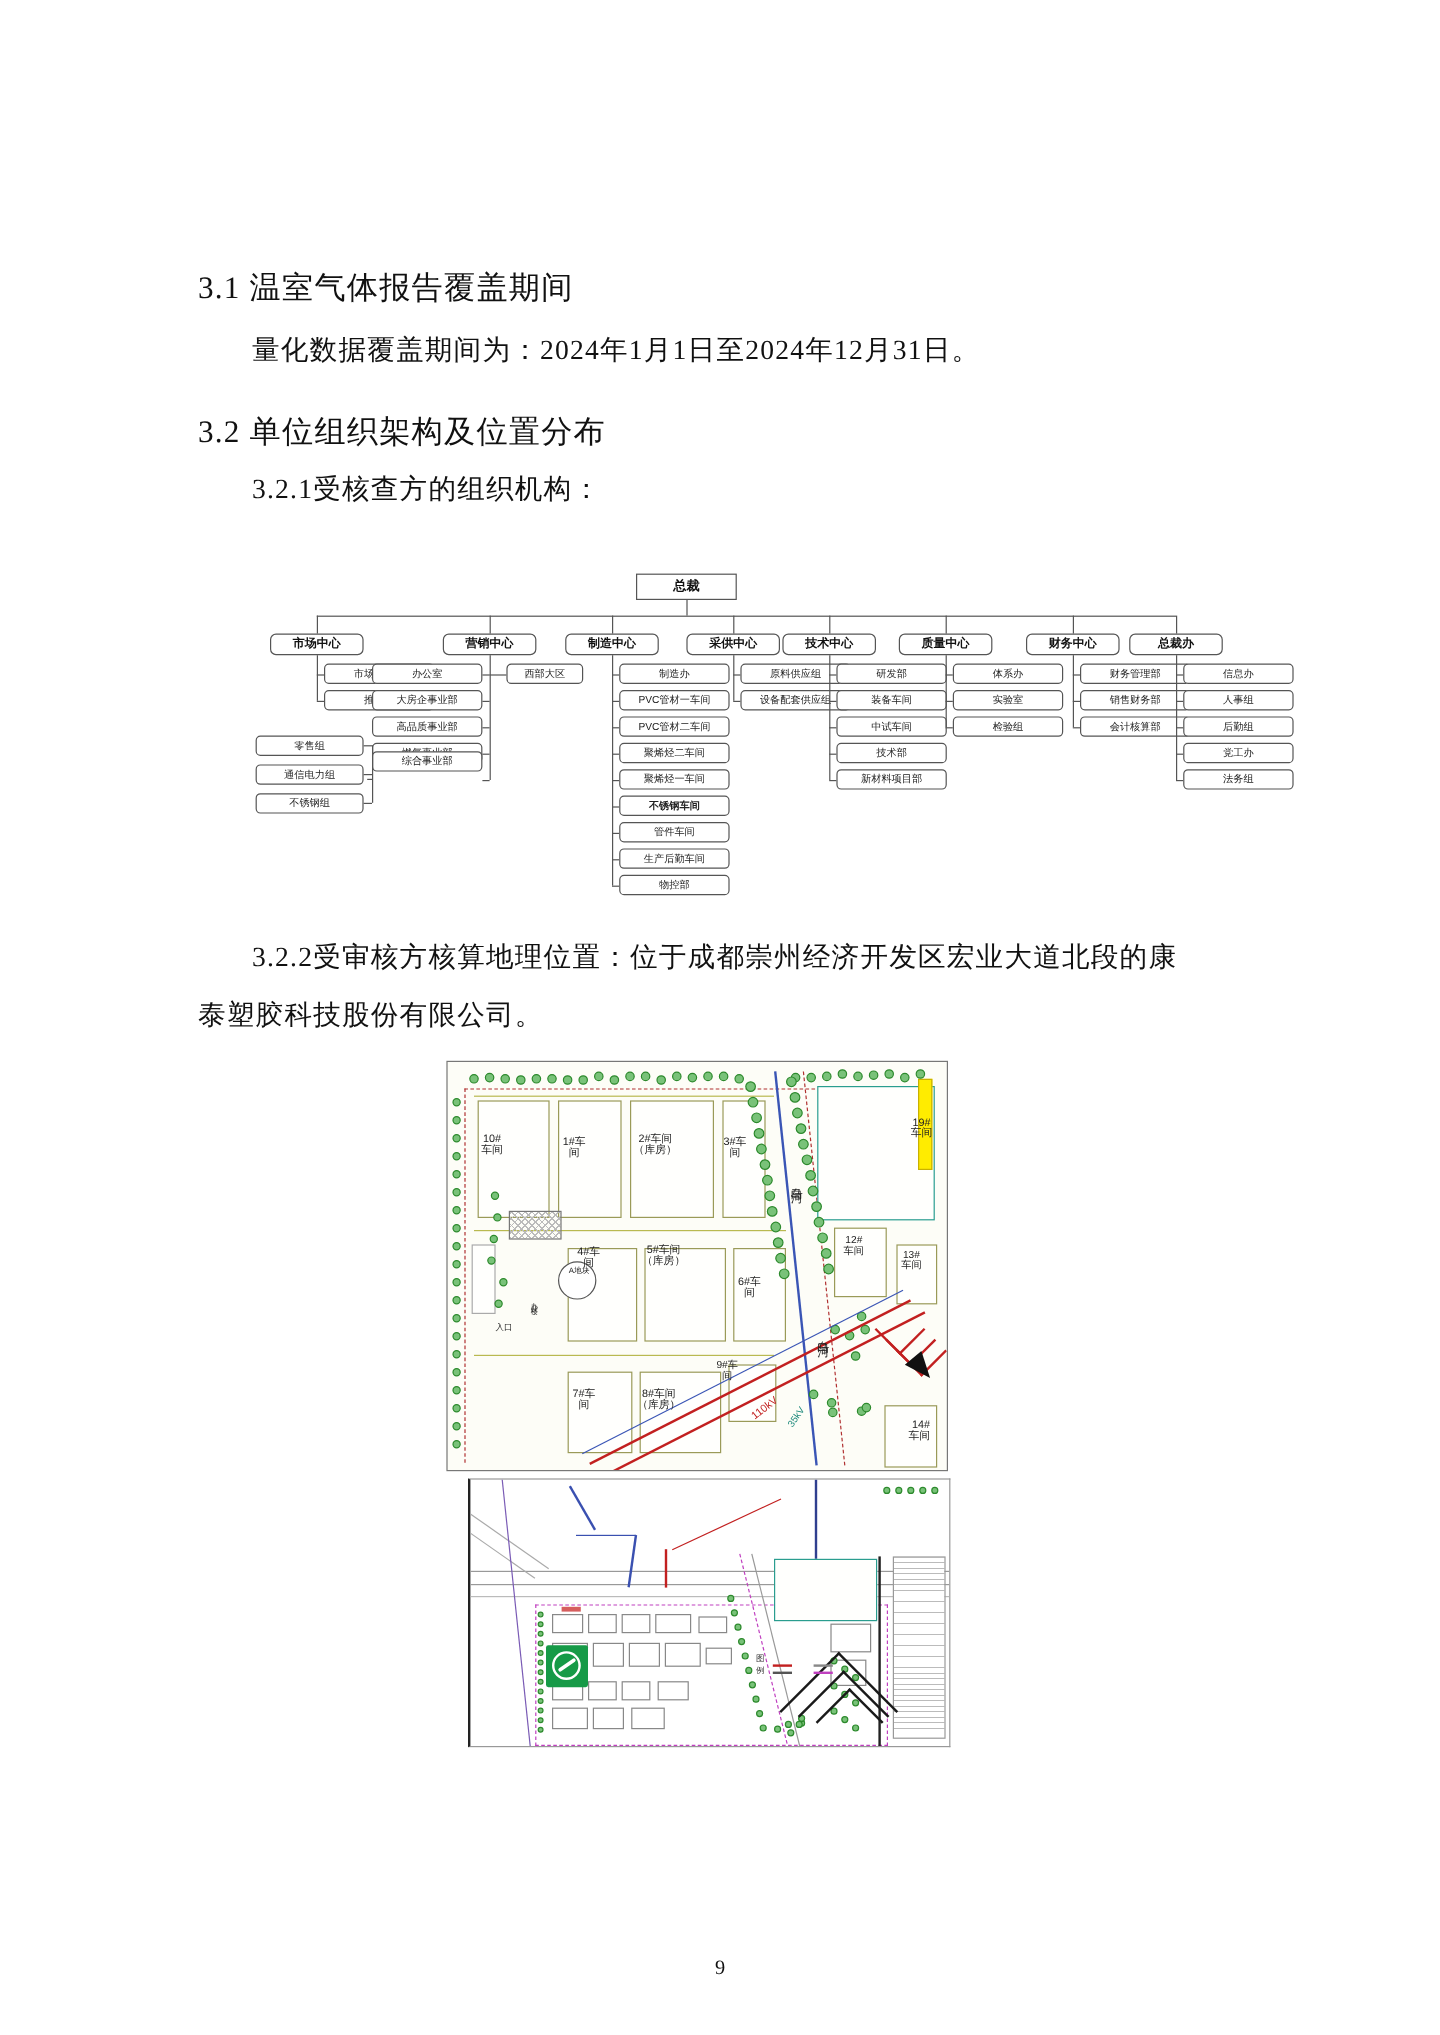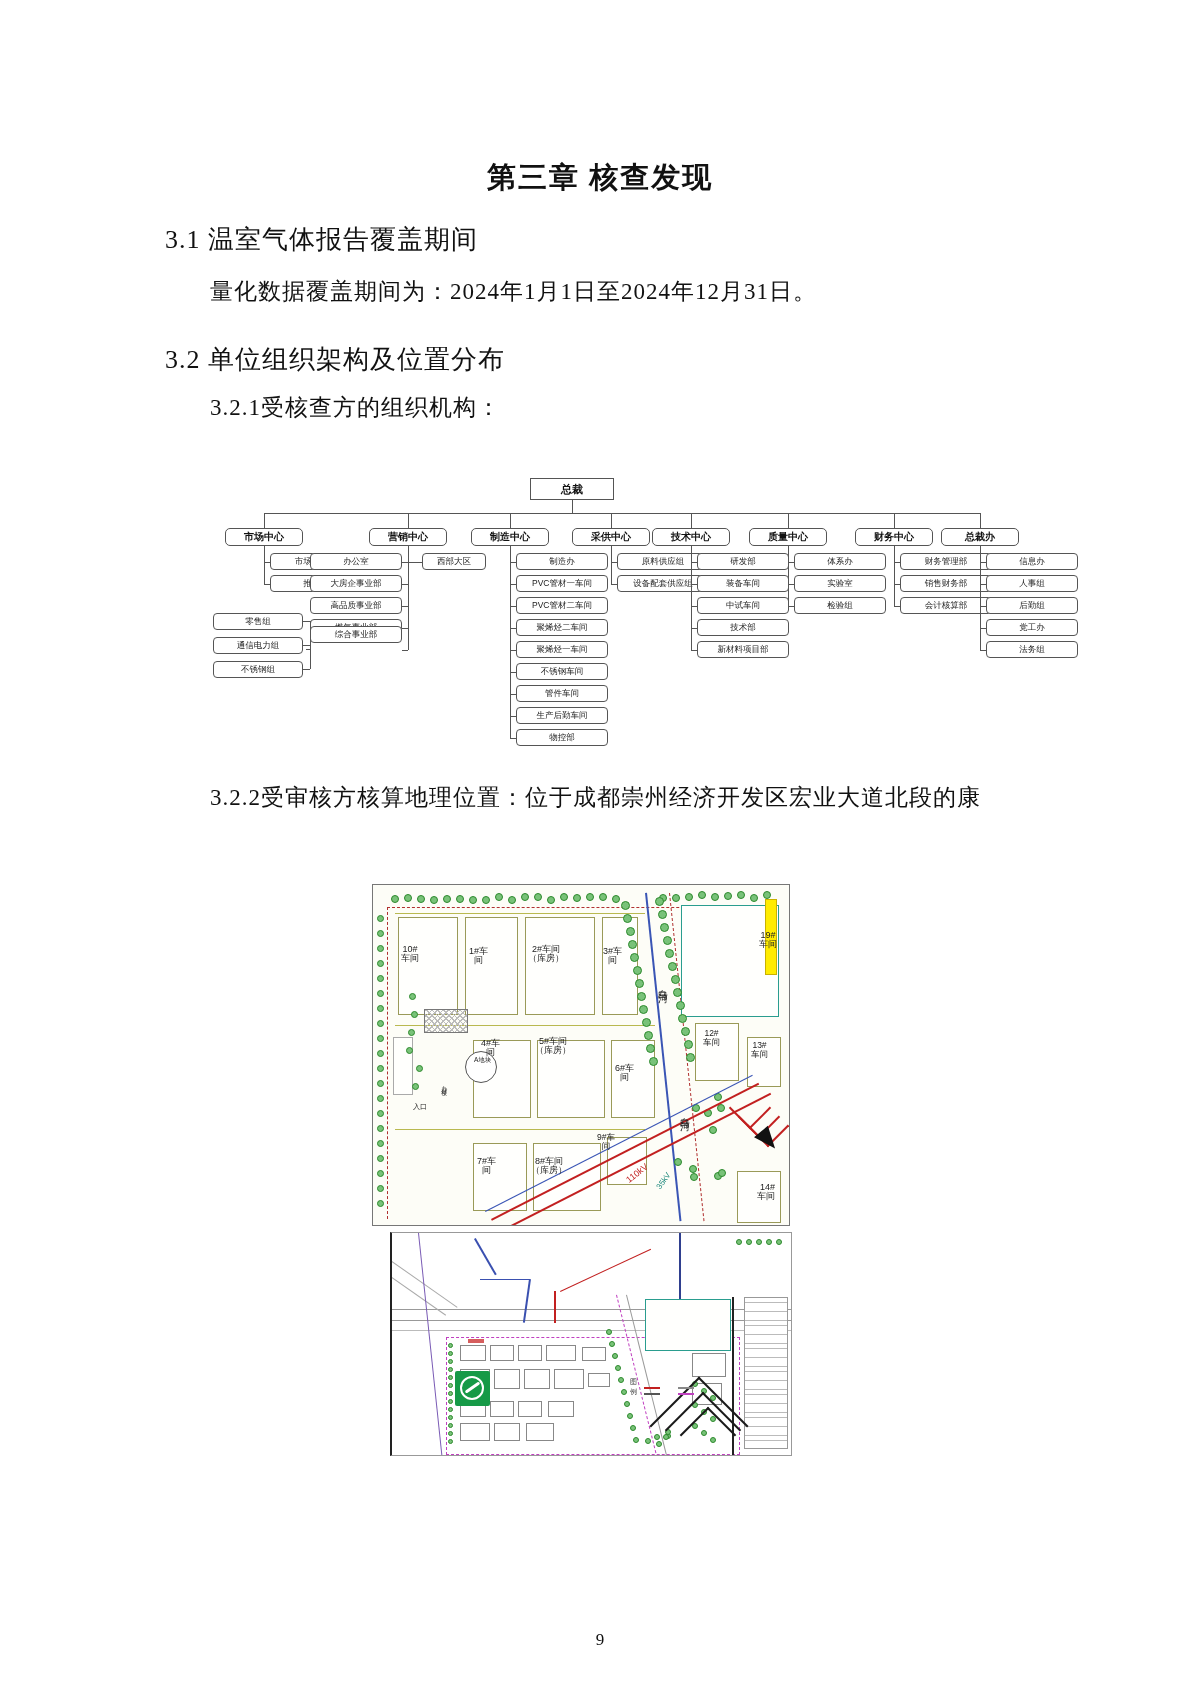--- a/index.html
+++ b/index.html
@@ -44,21 +44,20 @@
   .logo{position:absolute;background:#169a47;border-radius:2px;}
   .logo .ring{position:absolute;left:5px;top:5px;width:24px;height:24px;border:2px solid #fff;border-radius:50%;box-sizing:border-box;}
   .logo .sq{position:absolute;left:9px;top:15px;width:17px;height:3px;background:#fff;border-radius:2px;transform:rotate(-35deg);}
   .legend{position:absolute;font-size:7px;color:#333;}
   .lsample{position:absolute;height:1.5px;}
 </style>
 </head>
 <body>
 
 <div class="page">
-  <div class="chapter-title">第三章 核查发现</div>
   <div class="h2" style="top:222px;">3.1 温室气体报告覆盖期间</div>
   <div class="body-text" style="left:210px;top:276px;">量化数据覆盖期间为：2024年1月1日至2024年12月31日。</div>
   <div class="h2" style="top:342px;">3.2 单位组织架构及位置分布</div>
   <div class="body-text" style="left:210px;top:392px;">3.2.1受核查方的组织机构：</div>
 
   <div id="orgchart">
       <div class="obox root" style="left: 325px; top: 2px; width: 84px; height: 22px;">总裁</div>
       <div class="ln" style="left: 367px; top: 24px; width: 1px; height: 13px;"></div>
       <div class="ln" style="left: 59px; top: 37px; width: 716px; height: 1px;"></div>
       <div class="ln" style="left: 59px; top: 37px; width: 1px; height: 15px;"></div>
@@ -90,21 +89,21 @@
       <div class="obox child" style="left: 311px; top: 77px; width: 92px; height: 17px;">制造办</div>
       <div class="ln" style="left: 305px; top: 107.5px; width: 6px; height: 1px;"></div>
       <div class="obox child" style="left: 311px; top: 99px; width: 92px; height: 17px;">PVC管材一车间</div>
       <div class="ln" style="left: 305px; top: 129.5px; width: 6px; height: 1px;"></div>
       <div class="obox child" style="left: 311px; top: 121px; width: 92px; height: 17px;">PVC管材二车间</div>
       <div class="ln" style="left: 305px; top: 151.5px; width: 6px; height: 1px;"></div>
       <div class="obox child" style="left: 311px; top: 143px; width: 92px; height: 17px;">聚烯烃二车间</div>
       <div class="ln" style="left: 305px; top: 173.5px; width: 6px; height: 1px;"></div>
       <div class="obox child" style="left: 311px; top: 165px; width: 92px; height: 17px;">聚烯烃一车间</div>
       <div class="ln" style="left: 305px; top: 195.5px; width: 6px; height: 1px;"></div>
-      <div class="obox child" style="left: 311px; top: 187px; width: 92px; height: 17px;">不锈钢车间</div>
+      <div class="obox child" style="left: 311px; top: 187px; width: 92px; height: 17px; font-weight: bold;">不锈钢车间</div>
       <div class="ln" style="left: 305px; top: 217.5px; width: 6px; height: 1px;"></div>
       <div class="obox child" style="left: 311px; top: 209px; width: 92px; height: 17px;">管件车间</div>
       <div class="ln" style="left: 305px; top: 239.5px; width: 6px; height: 1px;"></div>
       <div class="obox child" style="left: 311px; top: 231px; width: 92px; height: 17px;">生产后勤车间</div>
       <div class="ln" style="left: 305px; top: 261.5px; width: 6px; height: 1px;"></div>
       <div class="obox child" style="left: 311px; top: 253px; width: 92px; height: 17px;">物控部</div>
       <div class="ln" style="left: 406px; top: 37px; width: 1px; height: 15px;"></div>
       <div class="obox center" style="left: 367px; top: 52px; width: 78px; height: 18px;">采供中心</div>
       <div class="ln" style="left: 406px; top: 70px; width: 1px; height: 37.5px;"></div>
       <div class="ln" style="left: 406px; top: 85.5px; width: 6px; height: 1px;"></div>
@@ -159,20 +158,21 @@
       <div class="ln" style="left: 98px; top: 145px; width: 7px; height: 1px;"></div>
       <div class="obox child" style="left: 8px; top: 161px; width: 90px; height: 17px;">通信电力组</div>
       <div class="ln" style="left: 98px; top: 169px; width: 7px; height: 1px;"></div>
       <div class="obox child" style="left: 8px; top: 185px; width: 90px; height: 17px;">不锈钢组</div>
       <div class="ln" style="left: 98px; top: 193px; width: 7px; height: 1px;"></div>
       <div class="ln" style="left: 105px; top: 145px; width: 1px; height: 48px;"></div>
       <div class="ln" style="left: 101px; top: 173px; width: 4px; height: 1px;"></div>
     </div>
 
   <div class="body-text" style="left:210px;top:782px;">3.2.2受审核方核算地理位置：位于成都崇州经济开发区宏业大道北段的康</div>
+  <div class="body-text" style="left:165px;top:830px;">泰塑胶科技股份有限公司。</div>
 
   <div id="map1" class="map">
       <div class="dashline" style="left: 14px; top: 22px; width: 382px; border-top: 1.5px dashed rgb(176, 48, 48);"></div>
       <div class="dashline" style="left: 14px; top: 22px; height: 312px; border-left: 1.5px dashed rgb(176, 48, 48);"></div>
       <div class="dashline" style="left: 22px; top: 28px; width: 250px; border-top: 1px solid rgb(185, 185, 80);"></div>
       <div class="dashline" style="left: 22px; top: 140px; width: 260px; border-top: 1px solid rgb(185, 185, 80);"></div>
       <div class="dashline" style="left: 22px; top: 244px; width: 250px; border-top: 1px solid rgb(185, 185, 80);"></div>
       <div class="seg" style="left: 272px; top: 8px; height: 330px; width: 2px; background: rgb(58, 85, 181); transform: rotate(-6deg);"></div>
       <div class="seg" style="left: 296px; top: 8px; height: 330px; border-left: 1.5px dashed rgb(176, 48, 48); transform: rotate(-6deg);"></div>
       <div class="blk b1" style="left: 25px; top: 32px; width: 60px; height: 98px;"></div>

